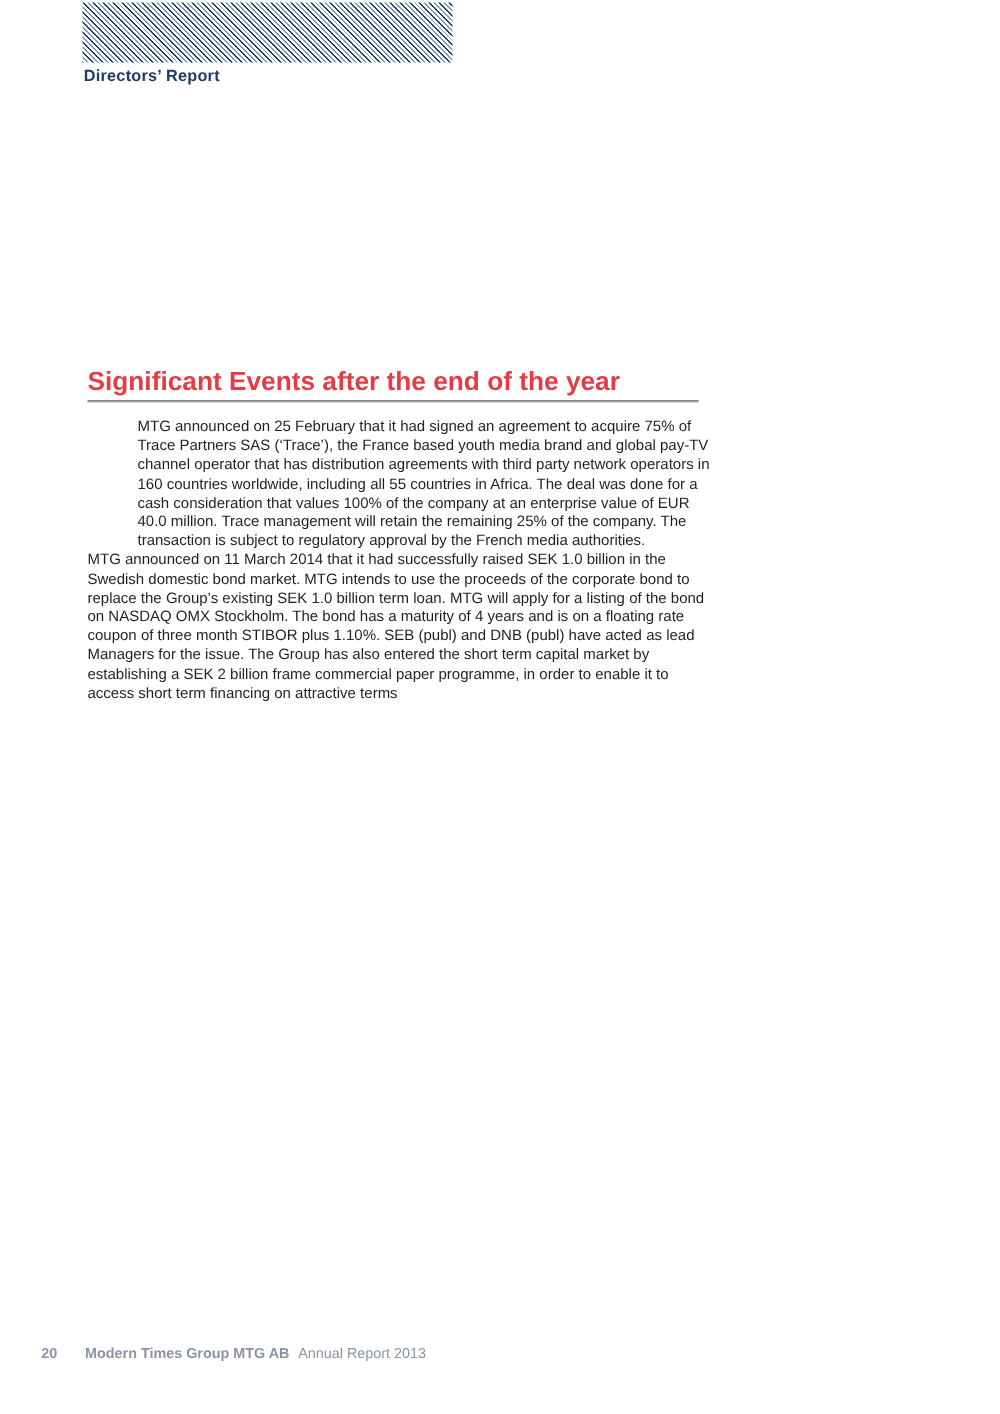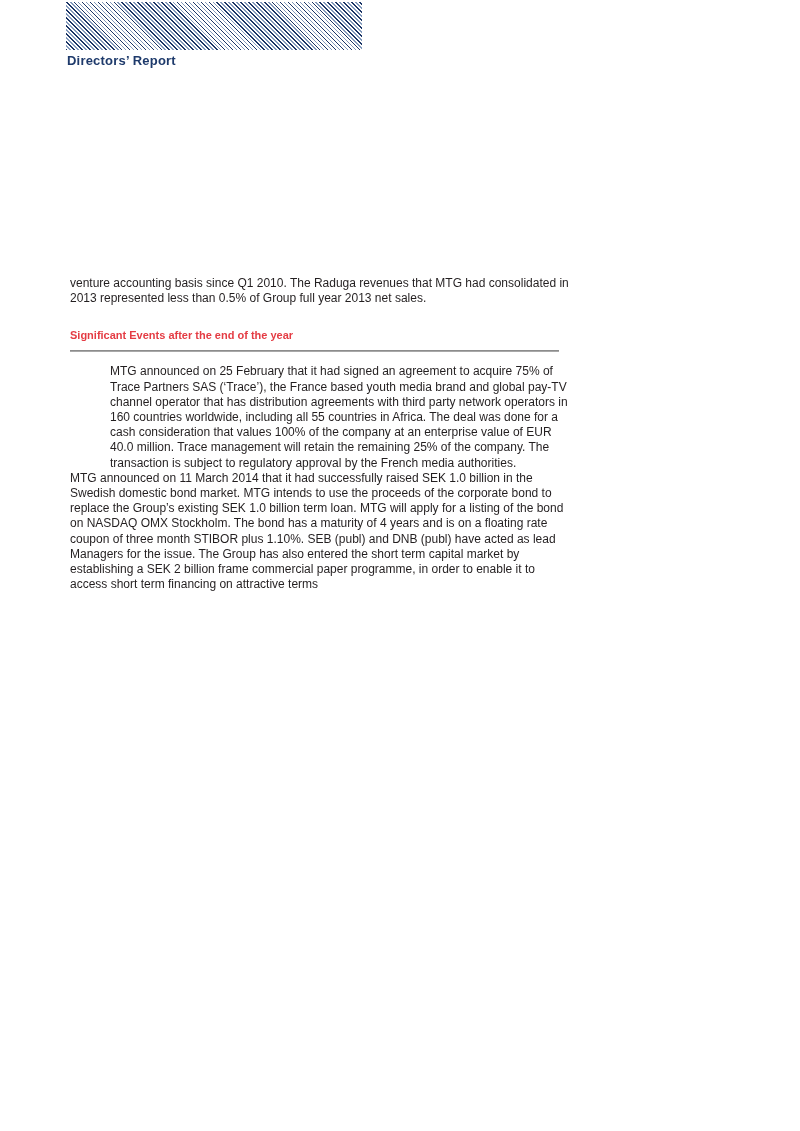--- a/index.html
+++ b/index.html
@@ -45,21 +45,21 @@
     width: 505px;
   }
   .body-text {
     margin: 0;
     font-size: 12px;
     line-height: 15.2px;
     color: var(--body-text, #231f20);
   }
   .heading {
     margin: 20px 0 0 0;
-    font-size: 11px;
+    font-size: 21px;
     line-height: 19px;
     font-weight: bold;
     color: var(--heading-red, #e43c44);
   }
   .rule {
     margin-top: 5px;
     width: 489px;
     height: 2px;
     background: linear-gradient(to bottom, #7e7e7e, #b6b6b6);
   }
@@ -90,25 +90,30 @@
 </head>
 <body>
 
 <div class="page">
 
   <div class="hatch-box"></div>
 
   <div class="section-label">Directors’ Report</div>
 
   <div class="content">
-    <p class="body-text">venture accounting basis since Q1 2010. The Raduga revenues that MTG had consolidated in 2013 represented less than 0.5% of Group full year 2013 net sales.</p>
 
     <h2 class="heading">Significant Events after the end of the year</h2>
 
     <div class="rule"></div>
 
     <p class="body-text para-a">MTG announced on 25 February that it had signed an agreement to acquire 75% of Trace Partners SAS (‘Trace’), the France based youth media brand and global pay-TV channel operator that has distribution agreements with third party network operators in 160 countries worldwide, including all 55 countries in Africa. The deal was done for a cash consideration that values 100% of the company at an enterprise value of EUR 40.0 million. Trace management will retain the remaining 25% of the company. The transaction is subject to regulatory approval by the French media authorities.</p>
 
     <p class="body-text para-b">MTG announced on 11 March 2014 that it had successfully raised SEK 1.0 billion in the Swedish domestic bond market. MTG intends to use the proceeds of the corporate bond to replace the Group’s existing SEK 1.0 billion term loan. MTG will apply for a listing of the bond on NASDAQ OMX Stockholm. The bond has a maturity of 4 years and is on a floating rate coupon of three month STIBOR plus 1.10%. SEB (publ) and DNB (publ) have acted as lead Managers for the issue. The Group has also entered the short term capital market by establishing a SEK 2 billion frame commercial paper programme, in order to enable it to access short term financing on attractive terms</p>
   </div>
 
+  <div class="footer">
+    <span class="page-num">20</span>
+    <span class="footer-line">
+      <span class="company">Modern Times Group MTG AB</span><span class="report">Annual Report 2013</span>
+    </span>
+  </div>
 
 </div>
 
 </body></html>

